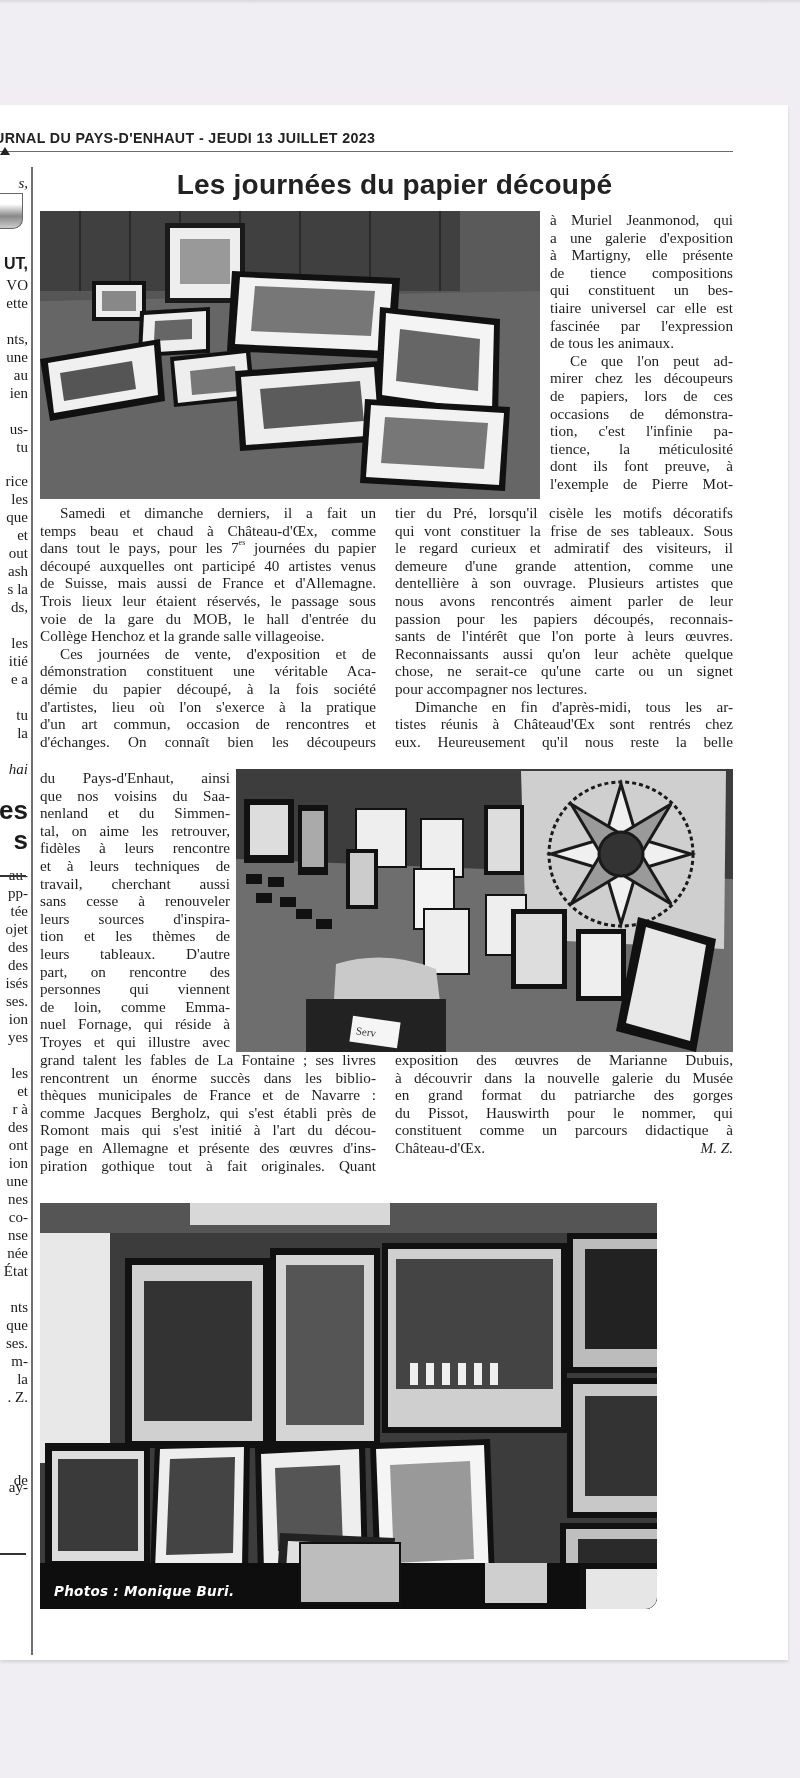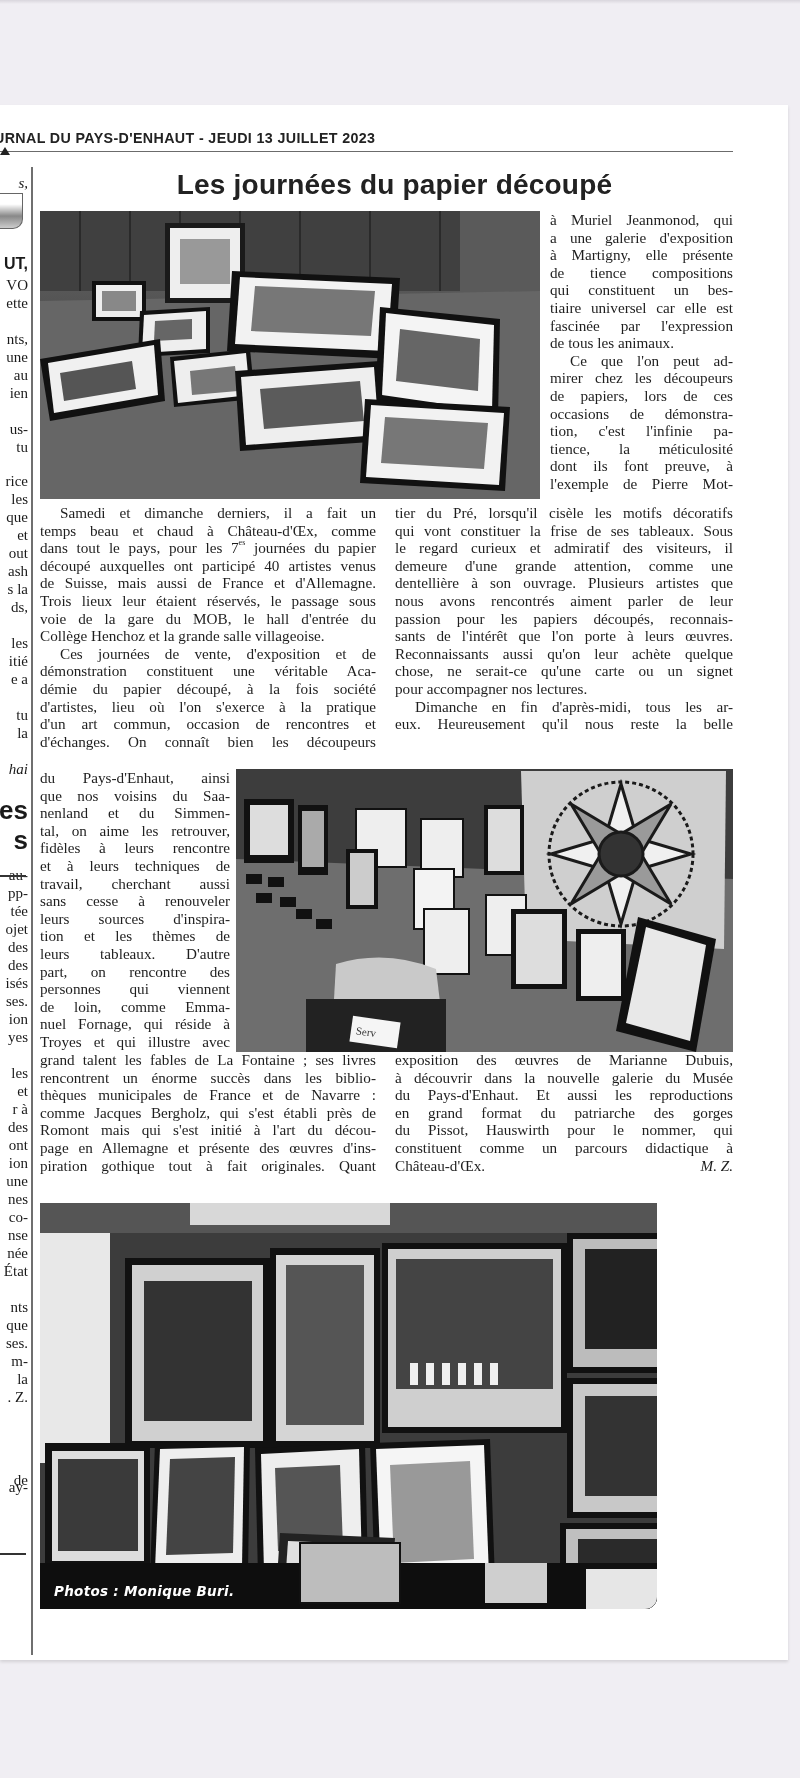--- a/index.html
+++ b/index.html
@@ -217,20 +217,21 @@
         <span class="ln">le regard curieux et admiratif des visiteurs, il</span>
         <span class="ln">demeure d'une grande attention, comme une</span>
         <span class="ln">dentellière à son ouvrage. Plusieurs artistes que</span>
         <span class="ln">nous avons rencontrés aiment parler de leur</span>
         <span class="ln">passion pour les papiers découpés, reconnais-</span>
         <span class="ln">sants de l'intérêt que l'on porte à leurs œuvres.</span>
         <span class="ln">Reconnaissants aussi qu'on leur achète quelque</span>
         <span class="ln">chose, ne serait-ce qu'une carte ou un signet</span>
         <span class="ln last">pour accompagner nos lectures.</span>
         <span class="ln" style="text-indent: 20px;">Dimanche en fin d'après-midi, tous les ar-</span>
+        <span class="ln">tistes réunis à Châteaud'Œx sont rentrés chez</span>
         <span class="ln">eux. Heureusement qu'il nous reste la belle</span>
       </div>
   </div>
 
   <div class="txt" style="left:40px;top:664px;width:190px;">
     <div id="ln">
         <span class="ln">du Pays-d'Enhaut, ainsi</span>
         <span class="ln">que nos voisins du Saa-</span>
         <span class="ln">nenland et du Simmen-</span>
         <span class="ln">tal, on aime les retrouver,</span>
@@ -305,21 +306,20 @@
         <span class="ln">Romont mais qui s'est initié à l'art du décou-</span>
         <span class="ln">page en Allemagne et présente des œuvres d'ins-</span>
         <span class="ln">piration gothique tout à fait originales. Quant</span>
       </div>
   </div>
 
   <div class="txt" style="left:395px;top:946px;width:338px;">
     <div id="rb">
         <span class="ln">exposition des œuvres de Marianne Dubuis,</span>
         <span class="ln">à découvrir dans la nouvelle galerie du Musée</span>
-        <span class="ln">du Pays-d'Enhaut. Et aussi les reproductions</span>
         <span class="ln">en grand format du patriarche des gorges</span>
         <span class="ln">du Pissot, Hauswirth pour le nommer, qui</span>
         <span class="ln">constituent comme un parcours didactique à</span>
         <span class="ln last">Château-d'Œx.<span class="sig">M. Z.</span></span>
       </div>
   </div>
 
   <div class="photo" style="left:40px;top:1098px;width:617px;height:406px;border-radius:0 0 12px 0;background:#3a3a3a;">
     <svg width="693" height="406" viewBox="0 0 693 406">
       <rect x="0" y="0" width="693" height="406" fill="#3c3c3c"></rect>

